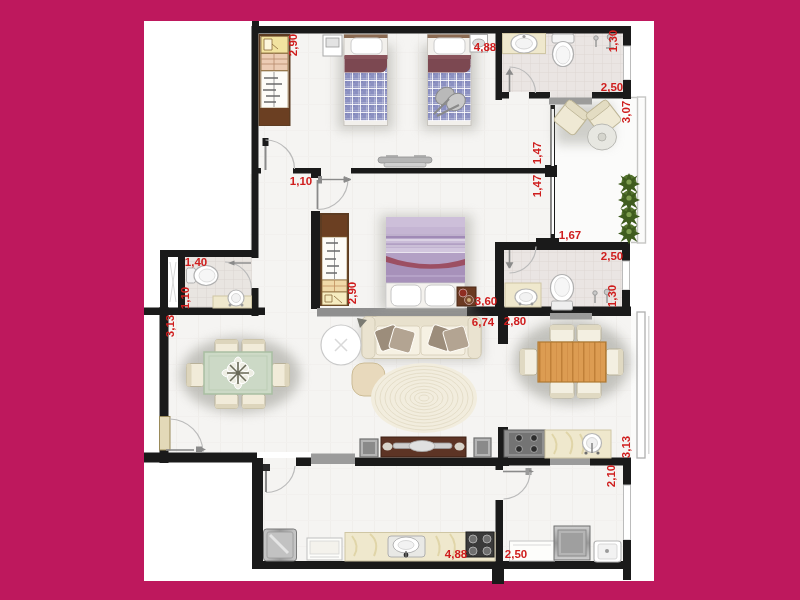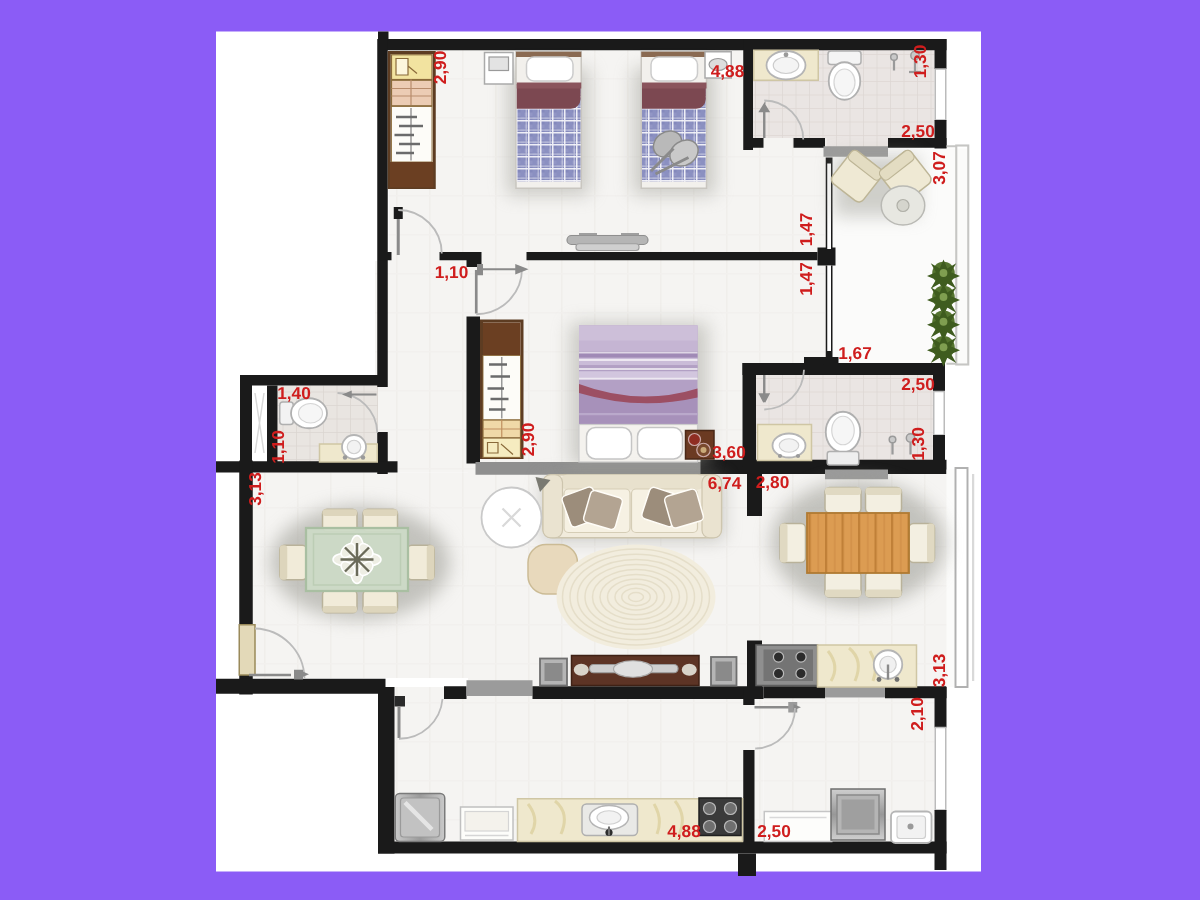--- a/index.html
+++ b/index.html
@@ -1,16 +1,16 @@
 <!DOCTYPE html>
 <html><head>
 <meta charset="utf-8">
 <style>
 html,body{margin:0;padding:0;background:#ffffff;}
-#plan{position:relative;width:800px;height:600px;background:#8b5cf6;overflow:hidden;text-align:center;}
+#plan{position:relative;width:800px;height:600px;background:#be185d;overflow:hidden;text-align:center;}
 svg{display:block;}
 text{font-family:"Liberation Sans",sans-serif;font-weight:bold;fill:#cf1d1d;}
 </style>
 </head>
 <body>
 <div id="plan">
 <svg width="800" height="600" viewBox="0 0 800 600">
 <defs>
 <linearGradient id="gv" x1="0" y1="0" x2="1" y2="0">
 <stop offset="0" stop-color="#c9c9c9"></stop>

